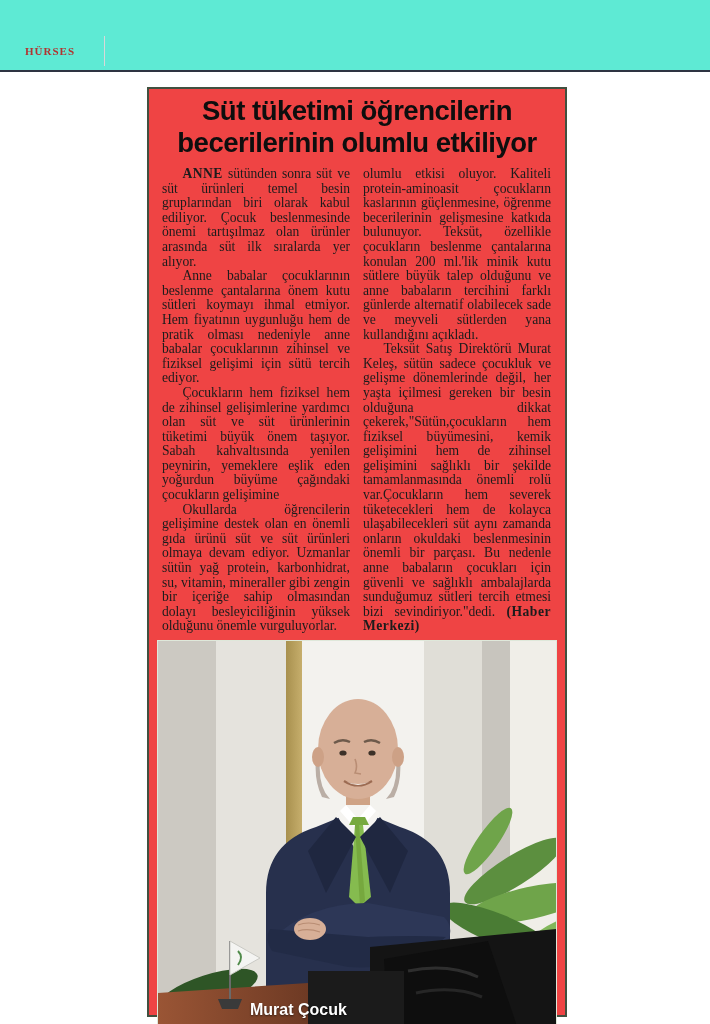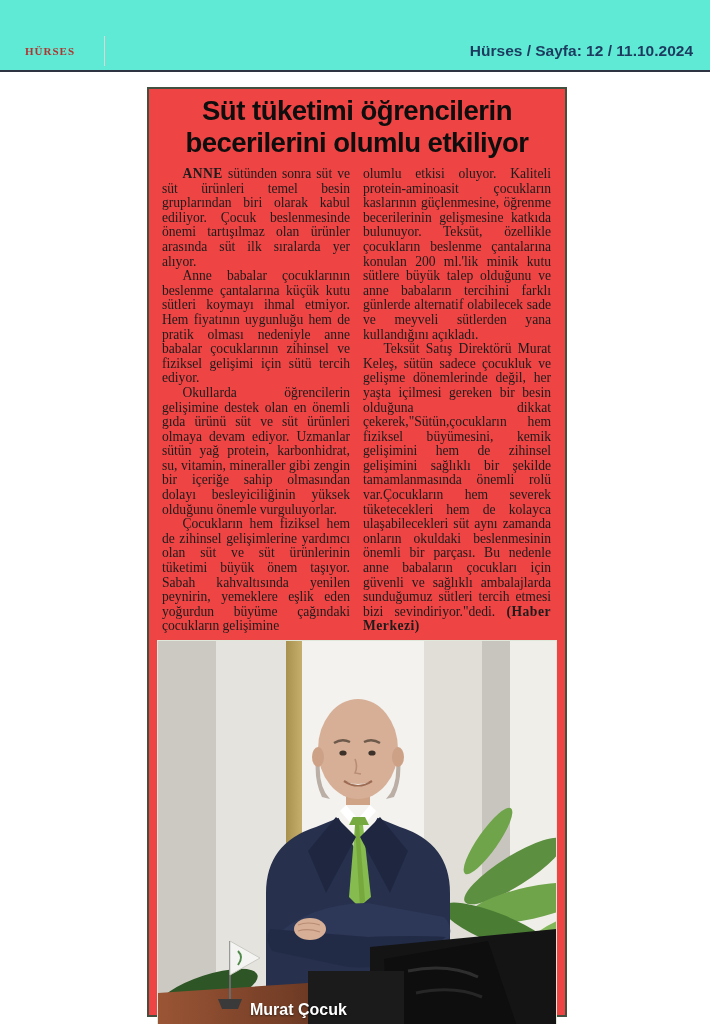--- a/index.html
+++ b/index.html
@@ -34,36 +34,35 @@
         font-weight:bold;font-size:16px;color:#ffffff;text-shadow:0 1px 2px rgba(0,0,0,.55);}
 </style>
 </head>
 <body>
 
 <div id="page">
 
   <div id="masthead">
     <span id="logo">HÜRSES</span>
     <div id="logo-sep"></div>
-    <span id="page-info">Hürses / Sayfa: 12 / 11.10.2024</span>
     <div id="header-rule"></div>
   </div>
 
   <div id="article-box">
     <h1 id="article-title">
       <span class="tline">Süt tüketimi öğrencilerin</span>
-      <span class="tline">becerilerini olumlu etkiliyor</span>
+      <span class="tline">becerilerinin olumlu etkiliyor</span>
     </h1>
 
     <div id="columns">
       <div class="col" id="col-left">
           <p><b>ANNE</b> sütünden sonra süt ve süt ürünleri temel besin gruplarından biri olarak kabul ediliyor. Çocuk beslenmesinde önemi tartışılmaz olan ürünler arasında süt ilk sıralarda yer alıyor.</p>
-          <p>Anne babalar çocuklarının beslenme çantalarına küçük kutu sütleri koymayı ihmal etmiyor. Hem fiyatının uygunluğu hem de pratik olması nedeniyle anne babalar çocuklarının zihinsel ve fiziksel gelişimi için sütü tercih ediyor.</p>
+          <p>Anne babalar çocuklarının beslenme çantalarına önem kutu sütleri koymayı ihmal etmiyor. Hem fiyatının uygunluğu hem de pratik olması nedeniyle anne babalar çocuklarının zihinsel ve fiziksel gelişimi için sütü tercih ediyor.</p>
+          <p>Çocukların hem fiziksel hem de zihinsel gelişimlerine yardımcı olan süt ve süt ürünlerinin tüketimi büyük önem taşıyor. Sabah kahvaltısında yenilen peynirin, yemeklere eşlik eden yoğurdun büyüme çağındaki çocukların gelişimine</p>
           <p>Okullarda öğrencilerin gelişimine destek olan en önemli gıda ürünü süt ve süt ürünleri olmaya devam ediyor. Uzmanlar sütün yağ protein, karbonhidrat, su, vitamin, mineraller gibi zengin bir içeriğe sahip olmasından dolayı besleyiciliğinin yüksek olduğunu önemle vurguluyorlar.</p>
-          <p>Çocukların hem fiziksel hem de zihinsel gelişimlerine yardımcı olan süt ve süt ürünlerinin tüketimi büyük önem taşıyor. Sabah kahvaltısında yenilen peynirin, yemeklere eşlik eden yoğurdun büyüme çağındaki çocukların gelişimine</p>
         </div>
       <div class="col" id="col-right">
           <p class="no-indent">olumlu etkisi oluyor. Kaliteli protein-aminoasit çocukların kaslarının güçlenmesine, öğrenme becerilerinin gelişmesine katkıda bulunuyor. Teksüt, özellikle çocukların beslenme çantalarına konulan 200 ml.'lik minik kutu sütlere büyük talep olduğunu ve anne babaların tercihini farklı günlerde alternatif olabilecek  sade ve meyveli sütlerden yana kullandığını açıkladı.</p>
           <p>Teksüt Satış Direktörü Murat Keleş, sütün sadece çocukluk ve gelişme dönemlerinde değil, her yaşta içilmesi gereken bir besin olduğuna dikkat çekerek,"Sütün,çocukların hem fiziksel büyümesini, kemik gelişimini hem de zihinsel gelişimini sağlıklı bir şekilde tamamlanmasında önemli rolü var.Çocukların hem severek tüketecekleri hem de kolayca ulaşabilecekleri süt aynı zamanda onların okuldaki beslenmesinin önemli bir parçası. Bu nedenle anne babaların çocukları için güvenli ve sağlıklı ambalajlarda sunduğumuz sütleri tercih etmesi bizi sevindiriyor."dedi. <b>(Haber Merkezi)</b></p>
         </div>
     </div>
 
     <div id="photo">
       <svg width="398" height="394" viewBox="0 0 398 394" xmlns="http://www.w3.org/2000/svg">
         <defs>

